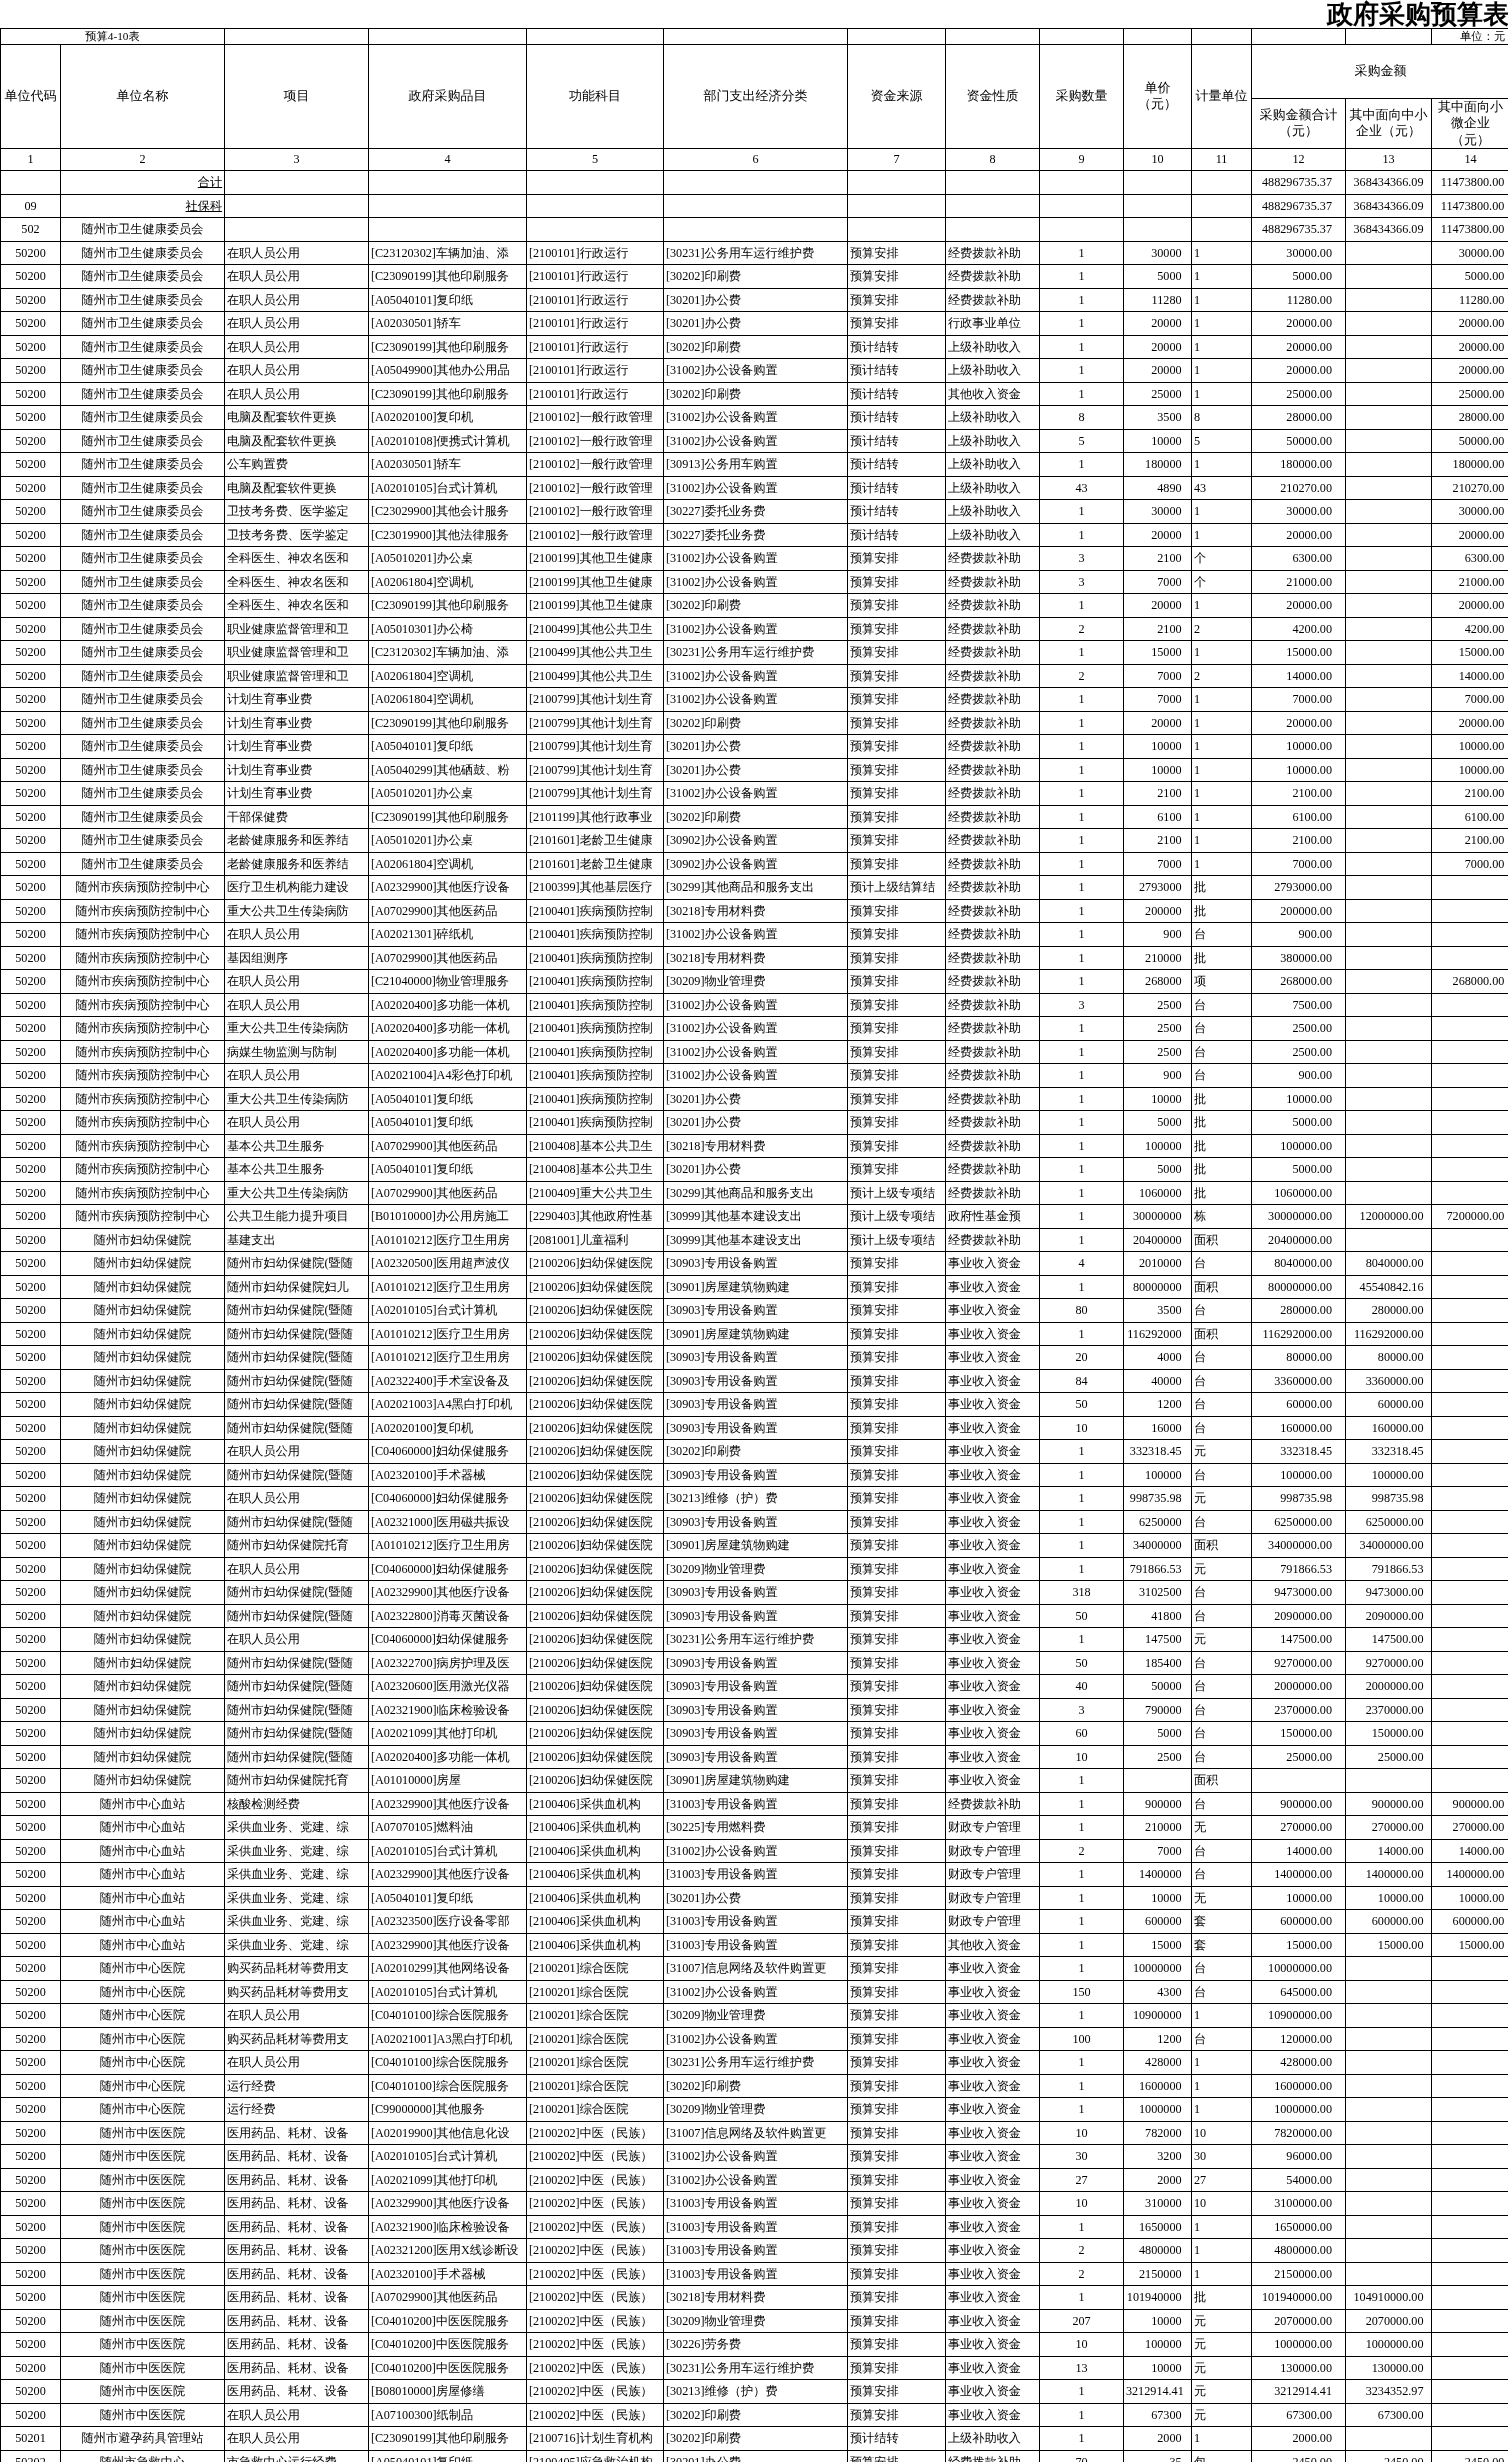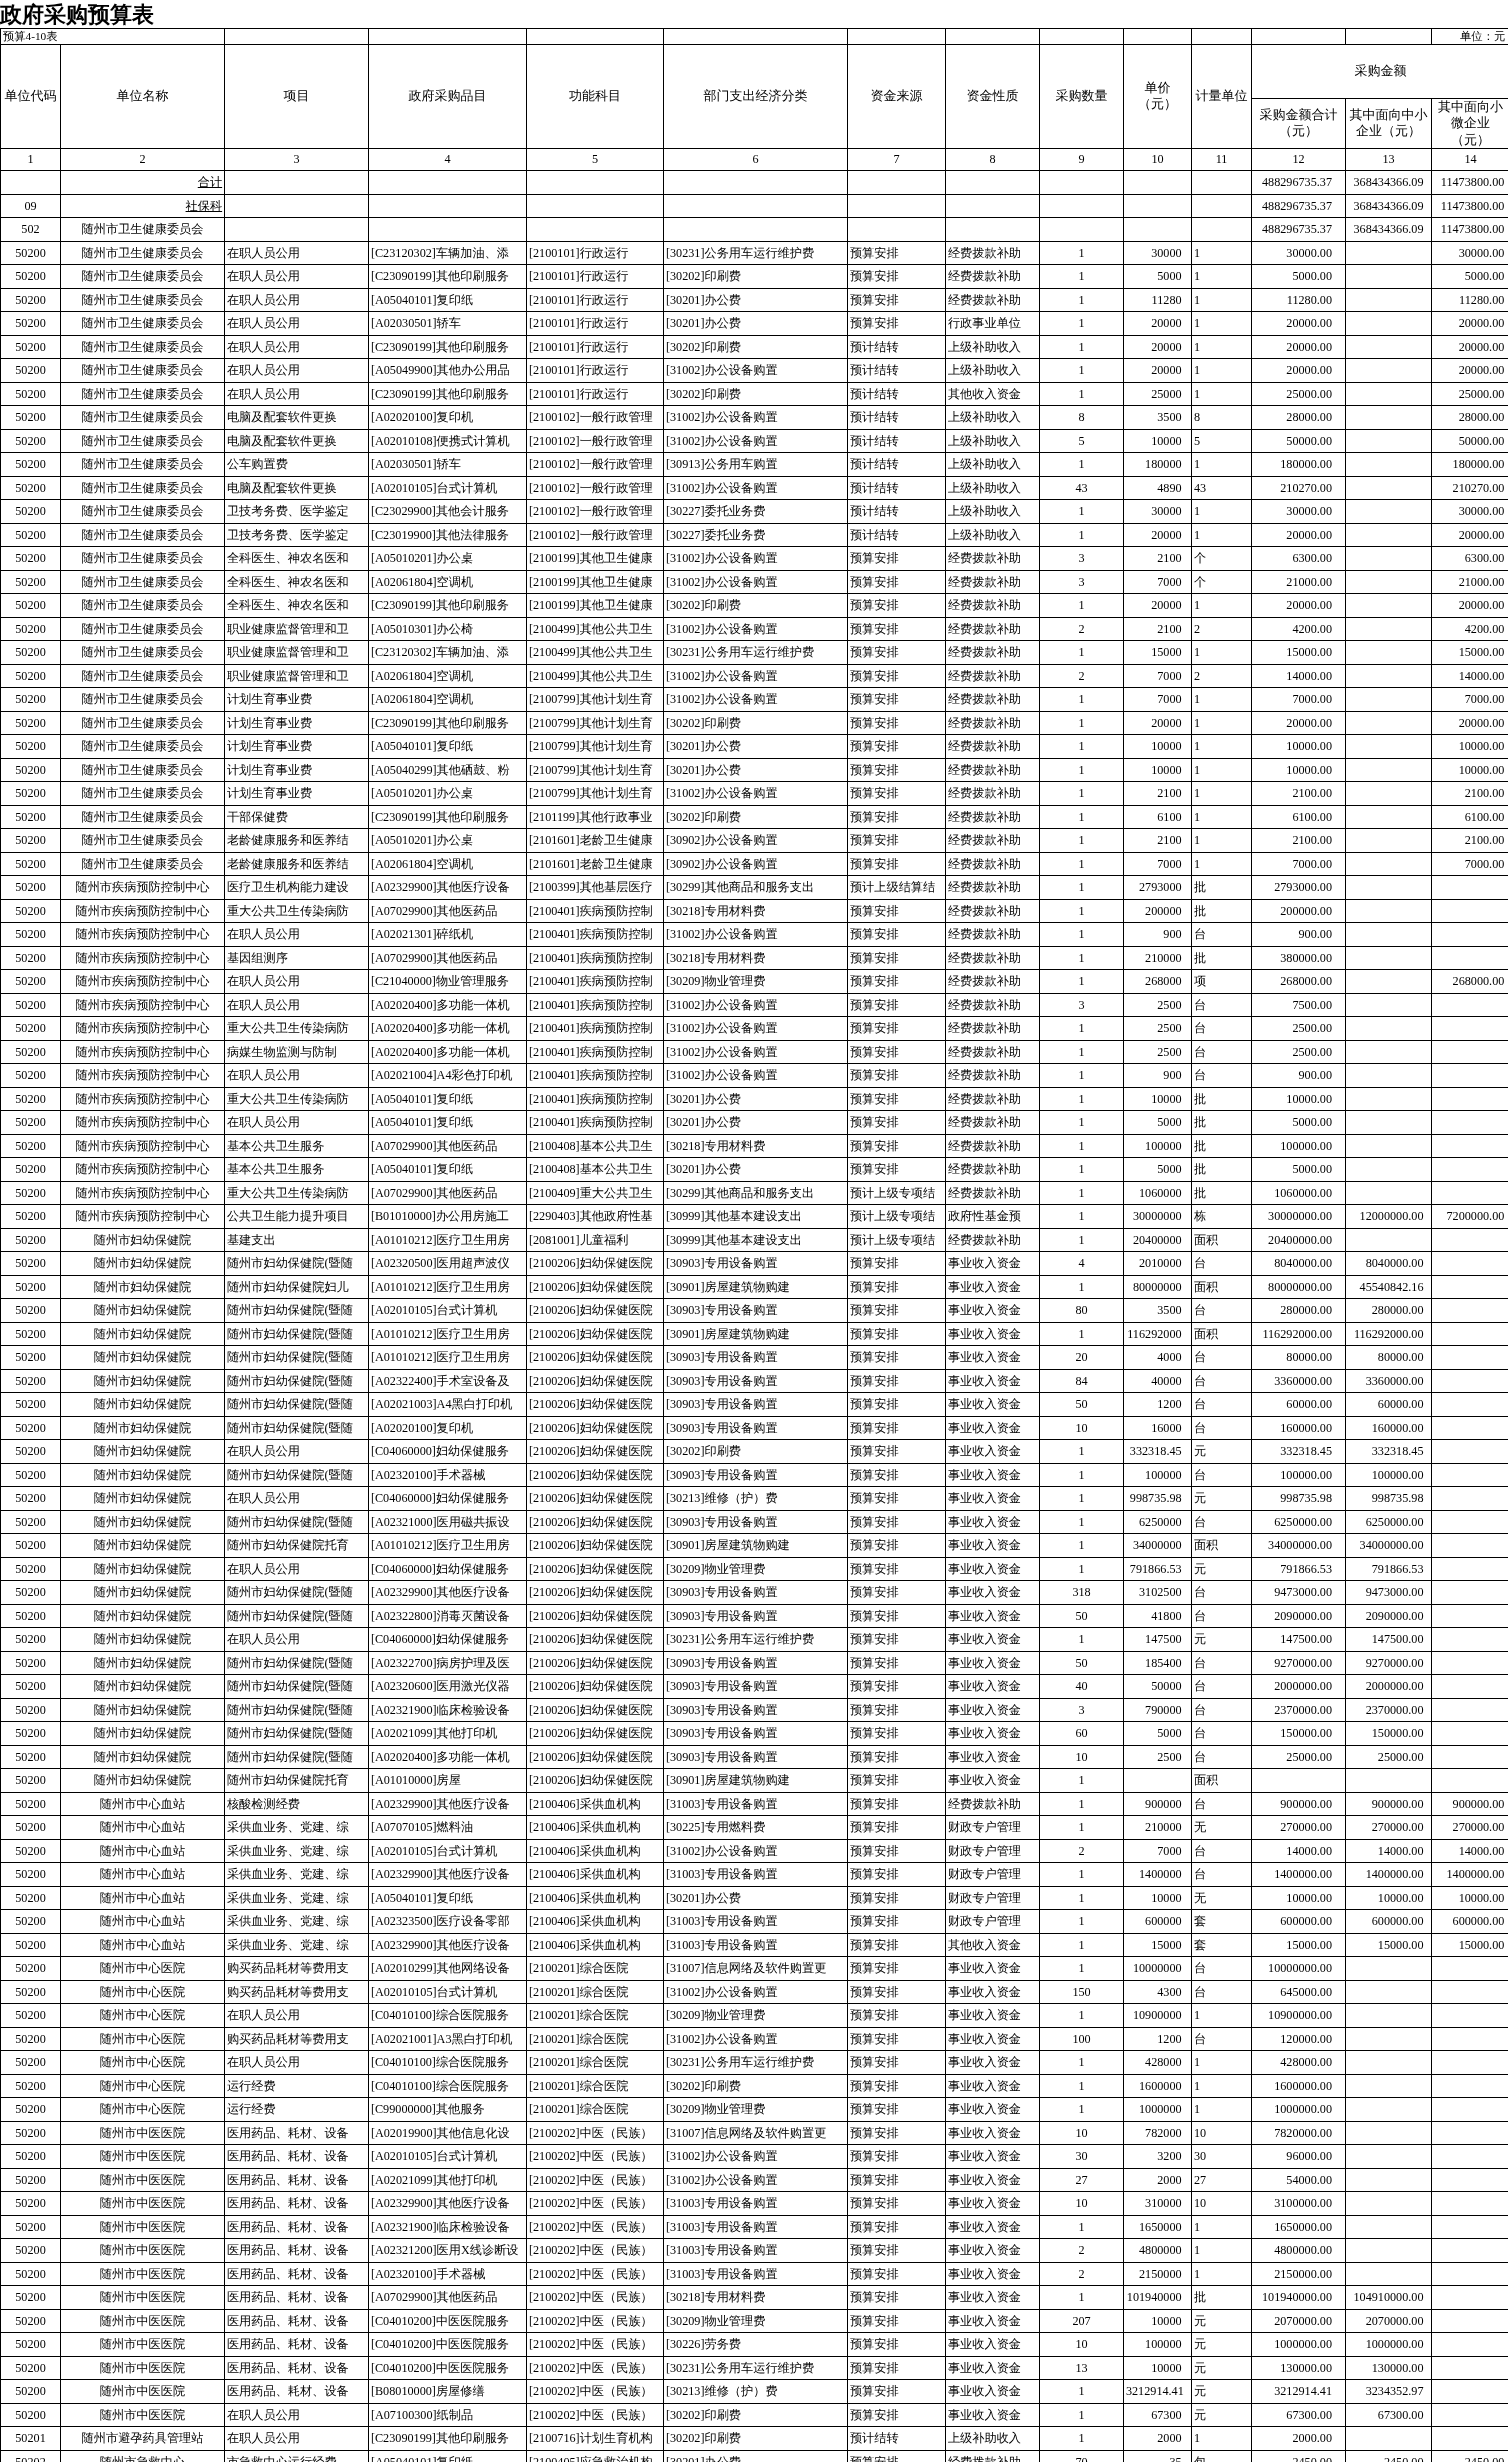--- a/index.html
+++ b/index.html
@@ -1,22 +1,22 @@
 <!DOCTYPE html>
 <html style="font-size:15px"><head>
 <meta charset="utf-8">
 <style>
   html,body{margin:0;padding:0;background:#fff;}
   body{width:1509px;font-family:"Liberation Serif",serif;color:#000;}
-  .title{width:1509px;height:28px;line-height:30px;text-align:left;font-size:22px;font-weight:bold;}
+  .title{width:1509px;height:28px;line-height:30px;text-align:right;font-size:26px;font-weight:bold;}
   table{border-collapse:collapse;table-layout:fixed;width:1509px;}
   td,th{border:0.9px solid #000;overflow:hidden;white-space:nowrap;padding:0 1.9px;font-size:12.2px;font-weight:normal;box-sizing:border-box;}
   thead th{white-space:normal;text-align:center;vertical-align:middle;font-size:13px;line-height:1.25;}
   tr.strip td{height:16px;font-size:11.3px;border-top:0.9px solid #000;}
-  tr.strip td.sheet{text-align:left;}
+  tr.strip td.sheet{text-align:center;}
   tr.strip td.unit{text-align:right;padding-right:3.8px;}
   tr.h1 th{height:54px;margin-top:28px;}
   tr.h2 th{height:46px;}
   tr.nums td{height:22.5px;text-align:center;font-size:12.2px;}
   tbody td{height:23.4px;line-height:22.5px;}
   .c1{text-align:center;}
   .c2{text-align:center;}
   .lft{text-align:right;text-decoration:underline;}
   .c3,.c4,.c5,.c6,.c7,.c8{text-align:left;}
   .c9{text-align:center;}

